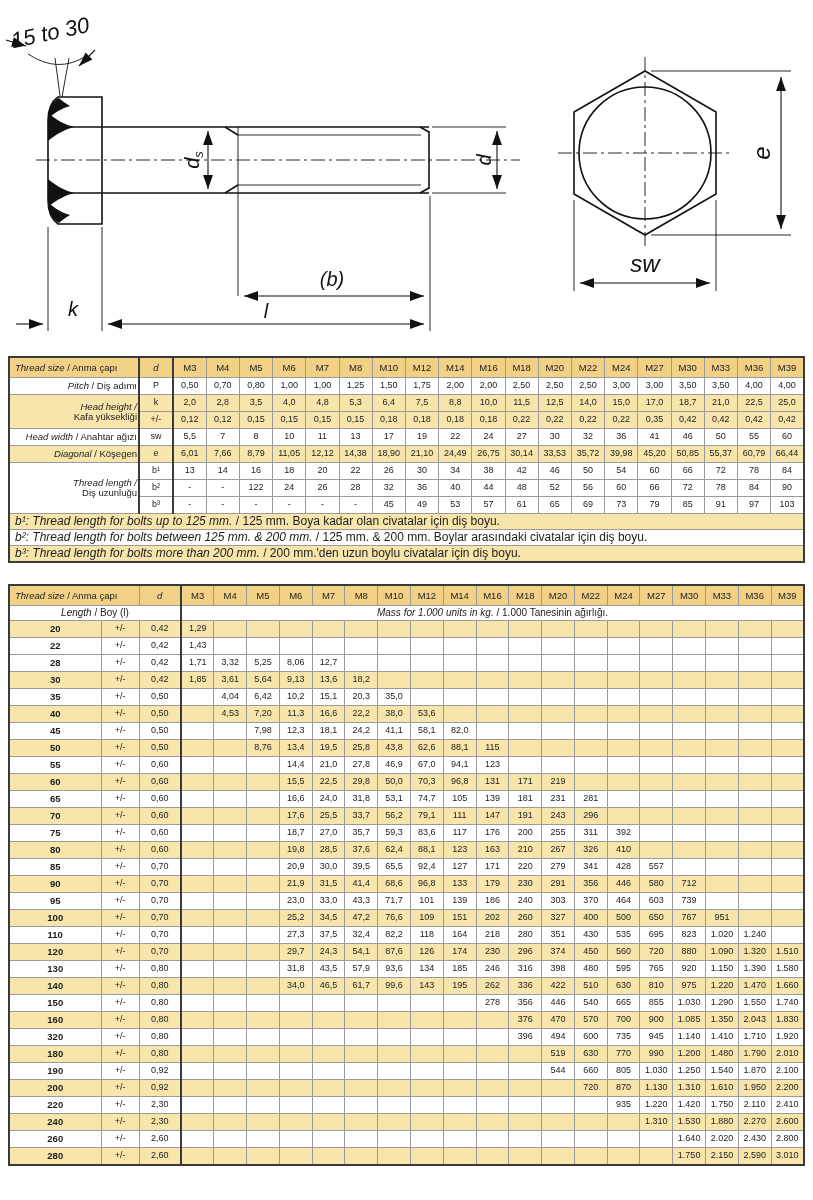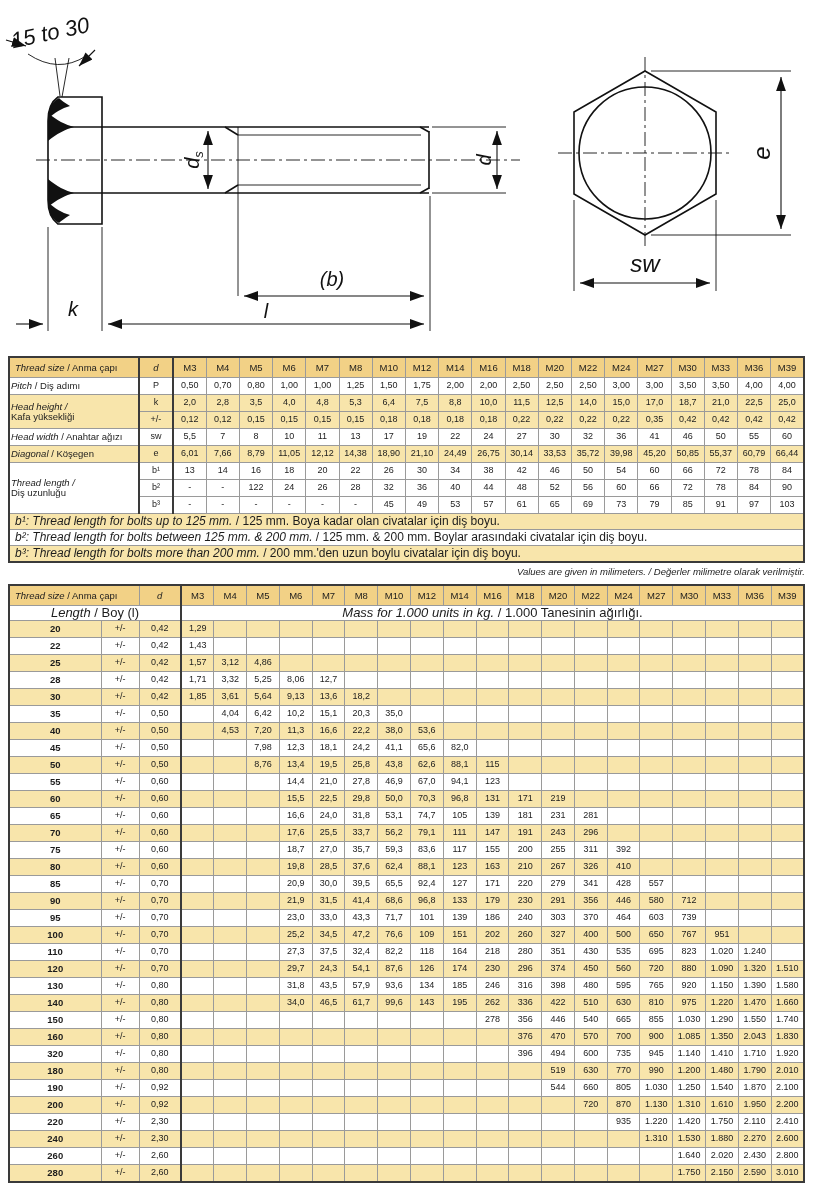--- a/index.html
+++ b/index.html
@@ -6,27 +6,27 @@
   html,body{margin:0;padding:0;background:#fff;}
   body{font-family:"Liberation Sans",sans-serif;color:var(--ink);}
   .page{position:relative;width:813px;height:1200px;background:#fff;overflow:hidden;}
   .drawing{position:absolute;top:0;left:0;width:813px;height:352px;}
   .t1wrap{position:absolute;top:356px;left:8px;width:797px;}
   .t2wrap{position:absolute;top:584px;left:8px;width:797px;}
   table{border-collapse:collapse;width:100%;table-layout:fixed;border:2px solid var(--bdark);background:#fff;}
   td,th{border:1px solid var(--blight);text-align:center;font-size:9px;padding:0 1px;height:16px;line-height:1.05;overflow:hidden;white-space:nowrap;}
   th{background:var(--tanh);font-weight:normal;font-size:9.5px;height:19px;}
   th.dh{font-weight:normal;font-style:italic;}
-  .lab{text-align:left;padding-left:1px;font-size:9.5px;border-right:2px solid var(--bdark);}
+  .lab{text-align:right;padding-left:9px;font-size:9.5px;border-right:2px solid var(--bdark);}
   .sym,.symh{border-right:2px solid var(--bdark);}
   .corner{text-align:left;padding-left:5px;}
   tr.tan td{background:var(--tan);}
   #t1 td.fn{text-align:left;padding:1px 5px;height:13px;font-size:12px;margin-left:40px;}
   #t1 td.fn.tanbg{background:var(--tan);}
-  .sub{font-size:13px;height:14px;background:#fff;border-radius:6px;}
+  .sub{font-size:10px;height:14px;background:#fff;border-radius:6px;}
   .sub.sepr{border-right:2px solid var(--bdark);}
   .len{font-weight:bold;font-size:9.5px;}
   .dv{border-right:2px solid var(--bdark);}
   .note{text-align:right;font-size:9.5px;margin-top:3px;font-style:italic;}
   i{font-style:italic;}
   
   .ln{stroke:#111;stroke-width:1.6;fill:none;}
   .xln{stroke:#111;stroke-width:0.9;fill:none;}
   .dim{stroke:#111;stroke-width:1.1;fill:none;}
   .cl{stroke:#111;stroke-width:0.9;fill:none;stroke-dasharray:14 4 3 4;}
@@ -345,21 +345,20 @@
             <td class="fn tanbg" colspan="21"><i>b¹: Thread length for bolts up to 125 mm.</i> / 125 mm. Boya kadar olan civatalar için diş boyu.</td>
           </tr>
           <tr>
             <td class="fn" colspan="21"><i>b²: Thread length for bolts between 125 mm. &amp; 200 mm.</i> / 125 mm. &amp; 200 mm. Boylar arasındaki civatalar için diş boyu.</td>
           </tr>
           <tr>
             <td class="fn tanbg" colspan="21"><i>b³: Thread length for bolts more than 200 mm.</i> / 200 mm.'den uzun boylu civatalar için diş boyu.</td>
           </tr>
         </tbody>
       </table>
-    <div class="note">Values are given in milimeters. / Değerler milimetre olarak verilmiştir.</div>
   </div>
 
   <div class="t2wrap">
     <table id="t2">
         <colgroup>
           <col style="width: 92px;">
           <col style="width: 38px;">
           <col style="width: 42px;">
           <col>
           <col>
@@ -452,44 +451,20 @@
             <td></td>
             <td></td>
             <td></td>
             <td></td>
             <td></td>
             <td></td>
             <td></td>
             <td></td>
             <td></td>
           </tr>
-          <tr class="tan">
-            <td class="len">25</td>
-            <td class="pm">+/-</td>
-            <td class="dv">0,42</td>
-            <td>1,57</td>
-            <td>3,12</td>
-            <td>4,86</td>
-            <td></td>
-            <td></td>
-            <td></td>
-            <td></td>
-            <td></td>
-            <td></td>
-            <td></td>
-            <td></td>
-            <td></td>
-            <td></td>
-            <td></td>
-            <td></td>
-            <td></td>
-            <td></td>
-            <td></td>
-            <td></td>
-          </tr>
           <tr>
             <td class="len">28</td>
             <td class="pm">+/-</td>
             <td class="dv">0,42</td>
             <td>1,71</td>
             <td>3,32</td>
             <td>5,25</td>
             <td>8,06</td>
             <td>12,7</td>
             <td></td>
@@ -583,21 +558,21 @@
             <td class="len">45</td>
             <td class="pm">+/-</td>
             <td class="dv">0,50</td>
             <td></td>
             <td></td>
             <td>7,98</td>
             <td>12,3</td>
             <td>18,1</td>
             <td>24,2</td>
             <td>41,1</td>
-            <td>65,6</td>
+            <td>58,1</td>
             <td>82,0</td>
             <td></td>
             <td></td>
             <td></td>
             <td></td>
             <td></td>
             <td></td>
             <td></td>
             <td></td>
             <td></td>
@@ -729,21 +704,21 @@
             <td class="dv">0,60</td>
             <td></td>
             <td></td>
             <td></td>
             <td>18,7</td>
             <td>27,0</td>
             <td>35,7</td>
             <td>59,3</td>
             <td>83,6</td>
             <td>117</td>
-            <td>155</td>
+            <td>176</td>
             <td>200</td>
             <td>255</td>
             <td>311</td>
             <td>392</td>
             <td></td>
             <td></td>
             <td></td>
             <td></td>
             <td></td>
           </tr>

